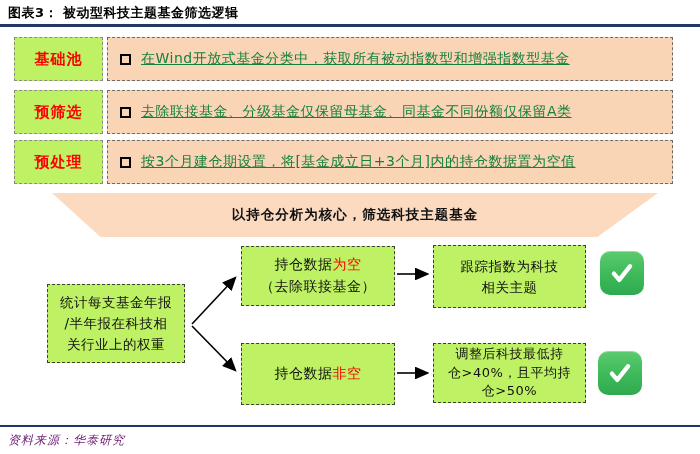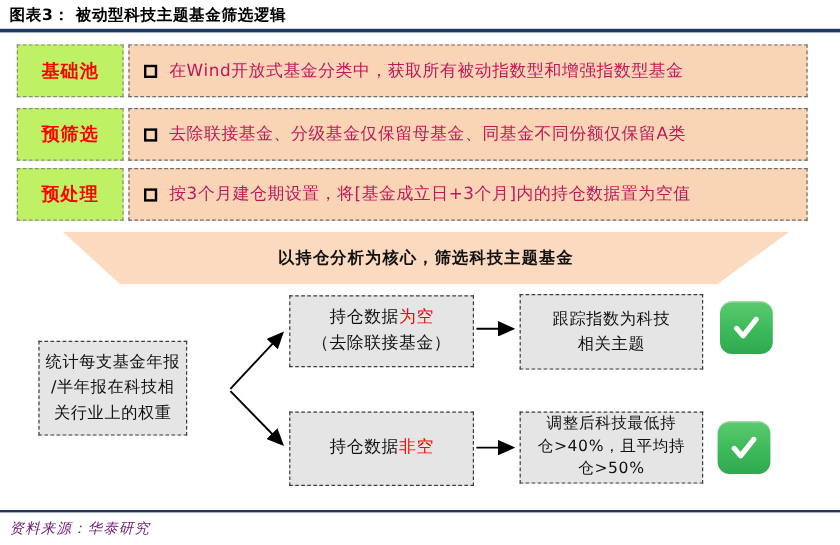--- a/index.html
+++ b/index.html
@@ -15,42 +15,43 @@
   .title-rule { position:absolute; left:0; top:24px; width:700px; height:3px; background:#1F3864; }
 
   .step-row { position:absolute; left:14px; width:659px; height:44px; display:flex; }
   .step-label {
     width:89px; height:100%; background:#bef264; border:1.5px dashed #8a8a8a;
     display:flex; align-items:center; justify-content:center;
     color:#FE0000; font-weight:bold; font-size:15px; letter-spacing:1px;
   }
   .step-content {
     margin-left:4px; flex:1; height:100%; background:#FAD5B5; border:1.5px dashed #6b6b6b;
-    display:flex; align-items:center; padding-left:12px; font-size:14px; color:#be185d;
+    display:flex; align-items:center; padding-left:12px; font-size:14px; color:#15803d;
     letter-spacing:0.5px;
+    text-decoration:underline;
   }
   .bullet {
     display:inline-block; width:11px; height:11px; border:2.5px solid #000;
     margin-right:10px; flex-shrink:0; background:transparent;
   }
 
   .banner {
     position:absolute; left:52px; top:193px; width:606px; height:44px;
     background:#FBDAC0;
     clip-path:polygon(0 0, 100% 0, 90% 100%, 8% 100%);
     display:flex; align-items:center; justify-content:center;
     font-size:13.5px; font-weight:bold; color:#111; letter-spacing:1px;
   }
 
   .flow-box {
-    position:absolute; background:#e5e5e5; border:1.6px dashed #3d3d3d;
+    position:absolute; background:#bef264; border:1.6px dashed #3d3d3d;
     display:flex; flex-direction:column; align-items:center; justify-content:center;
     font-size:14px; color:#111; line-height:1.55; text-align:center; letter-spacing:0.5px;
   }
-  .fb-source  { left:32px;  top:284px; width:124px; height:79px; font-size:13.5px;justify-content:center; }
+  .fb-source  { left:47px;  top:284px; width:138px; height:79px; font-size:13.5px;justify-content:center; }
   .fb-btop    { left:241px; top:246px; width:154px; height:60px; }
   .fb-bbottom { left:241px; top:343px; width:154px; height:62px; }
   .fb-rtop    { left:433px; top:245px; width:153px; height:63px; font-size:13.5px; }
   .fb-rbottom { left:433px; top:343px; width:153px; height:60px; font-size:13px; line-height:1.45; }
   .red { color:#FE0000; }
 
   .arrows { position:absolute; left:0; top:0; width:700px; height:454px; pointer-events:none; }
 
   .check {
     position:absolute; width:44px; height:44px; border-radius:10px;

